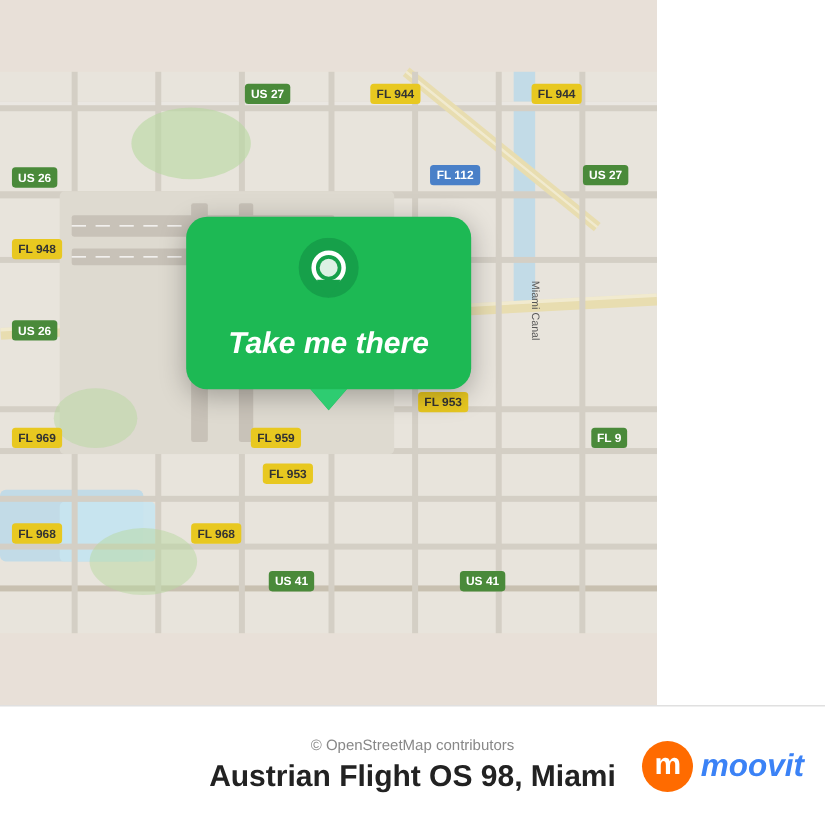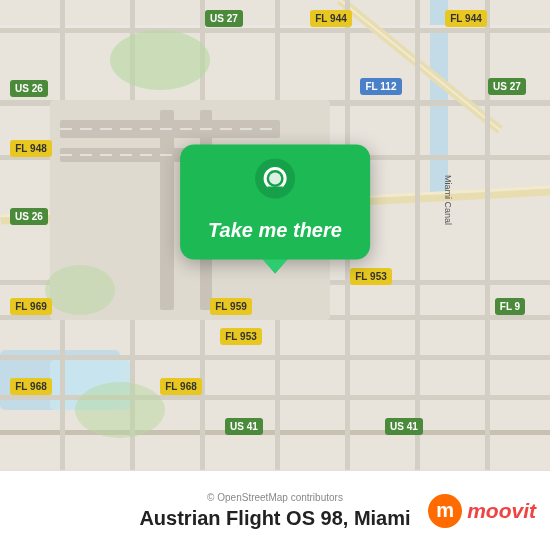--- a/index.html
+++ b/index.html
@@ -6,21 +6,21 @@
 
     body {
       width: 550px;
       height: 550px;
       overflow: hidden;
       font-family: Arial, sans-serif;
       position: relative;
     }
 
     #map-container {
-      width: 550px;
+      width: 438px;
       height: 470px;
       background-color: #e8e0d8;
       position: relative;
       overflow: hidden;
     }
 
     
     .map-bg {
       width: 100%;
       height: 100%;
@@ -201,16 +201,16 @@
 
   <div style="font-size:10px; color:#888; margin-bottom:4px;">© OpenStreetMap contributors</div>
 
   <div style="display:flex; align-items:center; justify-content:space-between;">
     <div style="font-size:20px; font-weight:600; color:#222;">Austrian Flight OS 98, Miami</div>
 
     <div id="moovit-logo" style="display:flex; align-items:center; gap:5px;">
       <div style="width:34px; height:34px; background:#ff6b00; border-radius:50%; display:flex; align-items:center; justify-content:center; color:white; font-size:20px; font-weight:bold; font-family:Arial;">
         m
       </div>
-      <span style="font-size:21px; font-weight:bold; color:#ef4444; font-family:Arial; font-style:italic;">moovit</span>
+      <span style="font-size:21px; font-weight:bold; color:#3b82f6; font-family:Arial; font-style:italic;">moovit</span>
     </div>
   </div>
 </div>
 
 </body></html>

